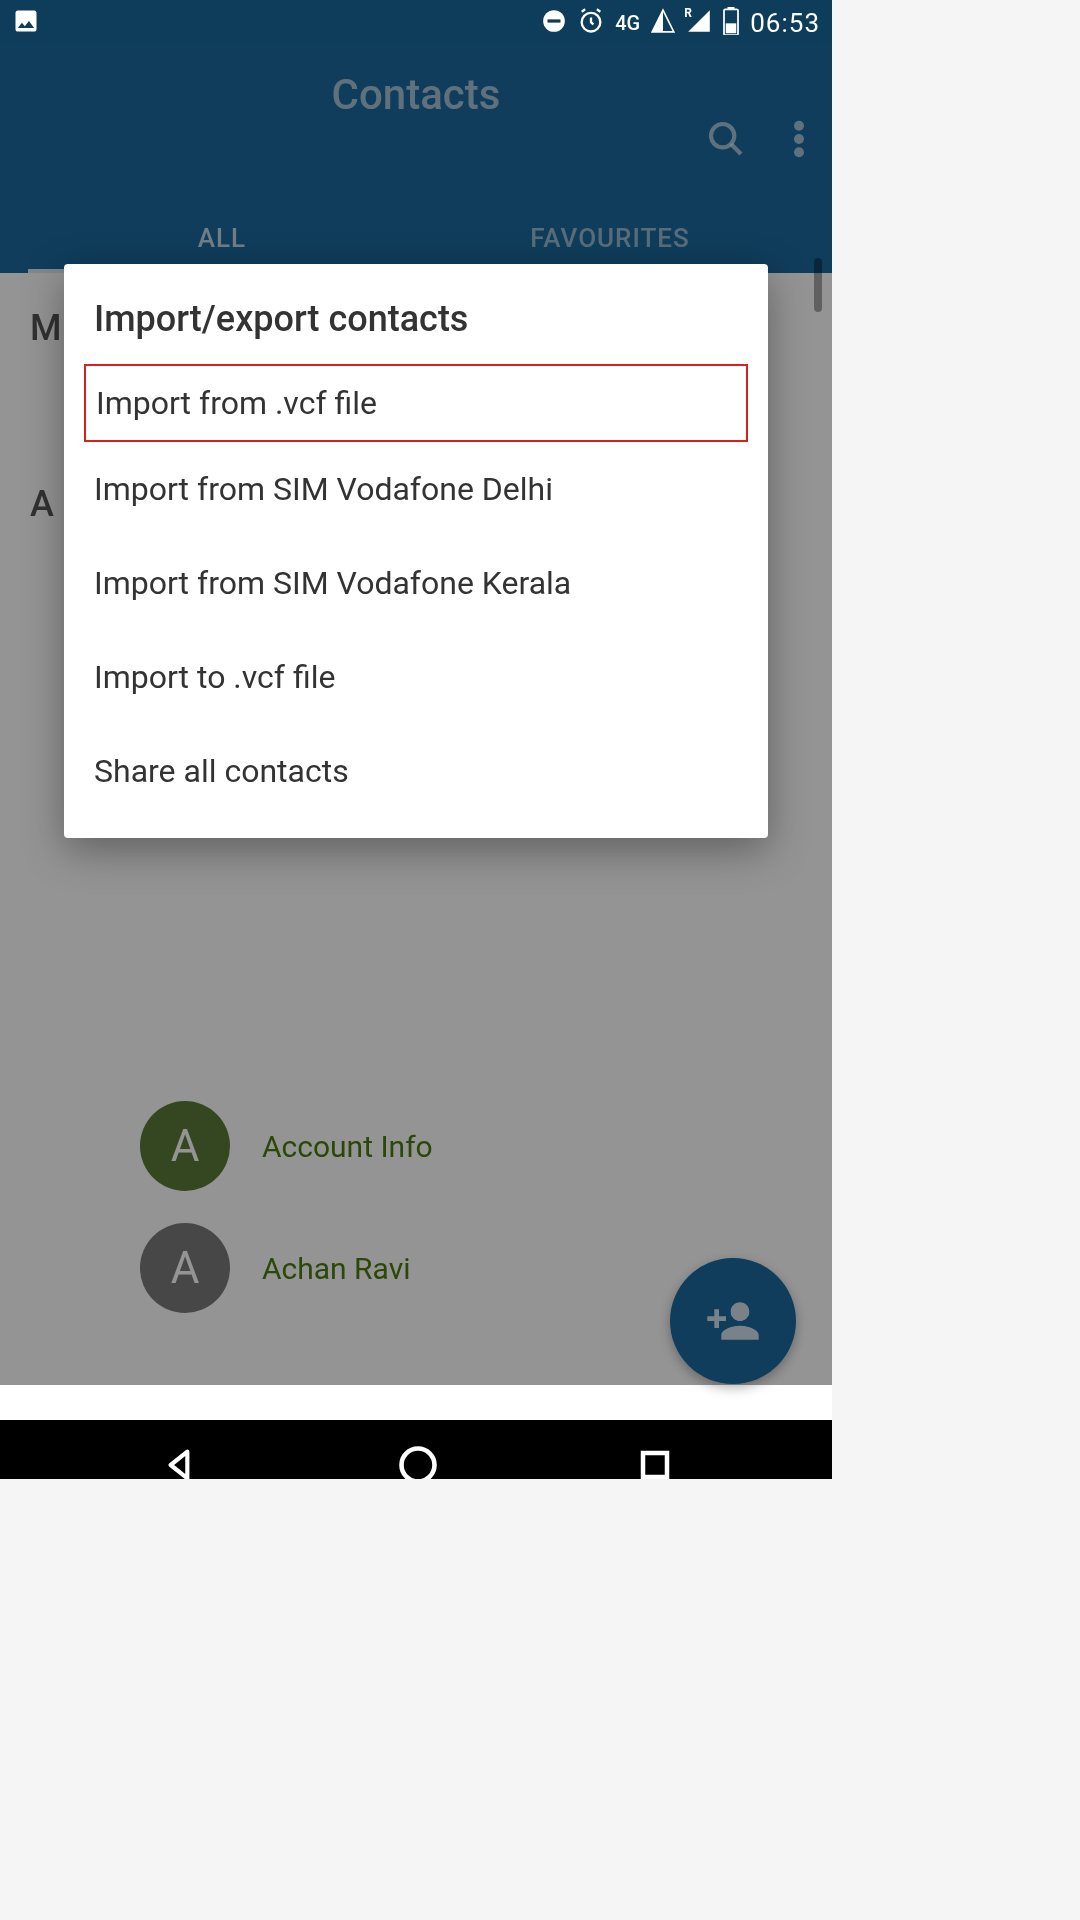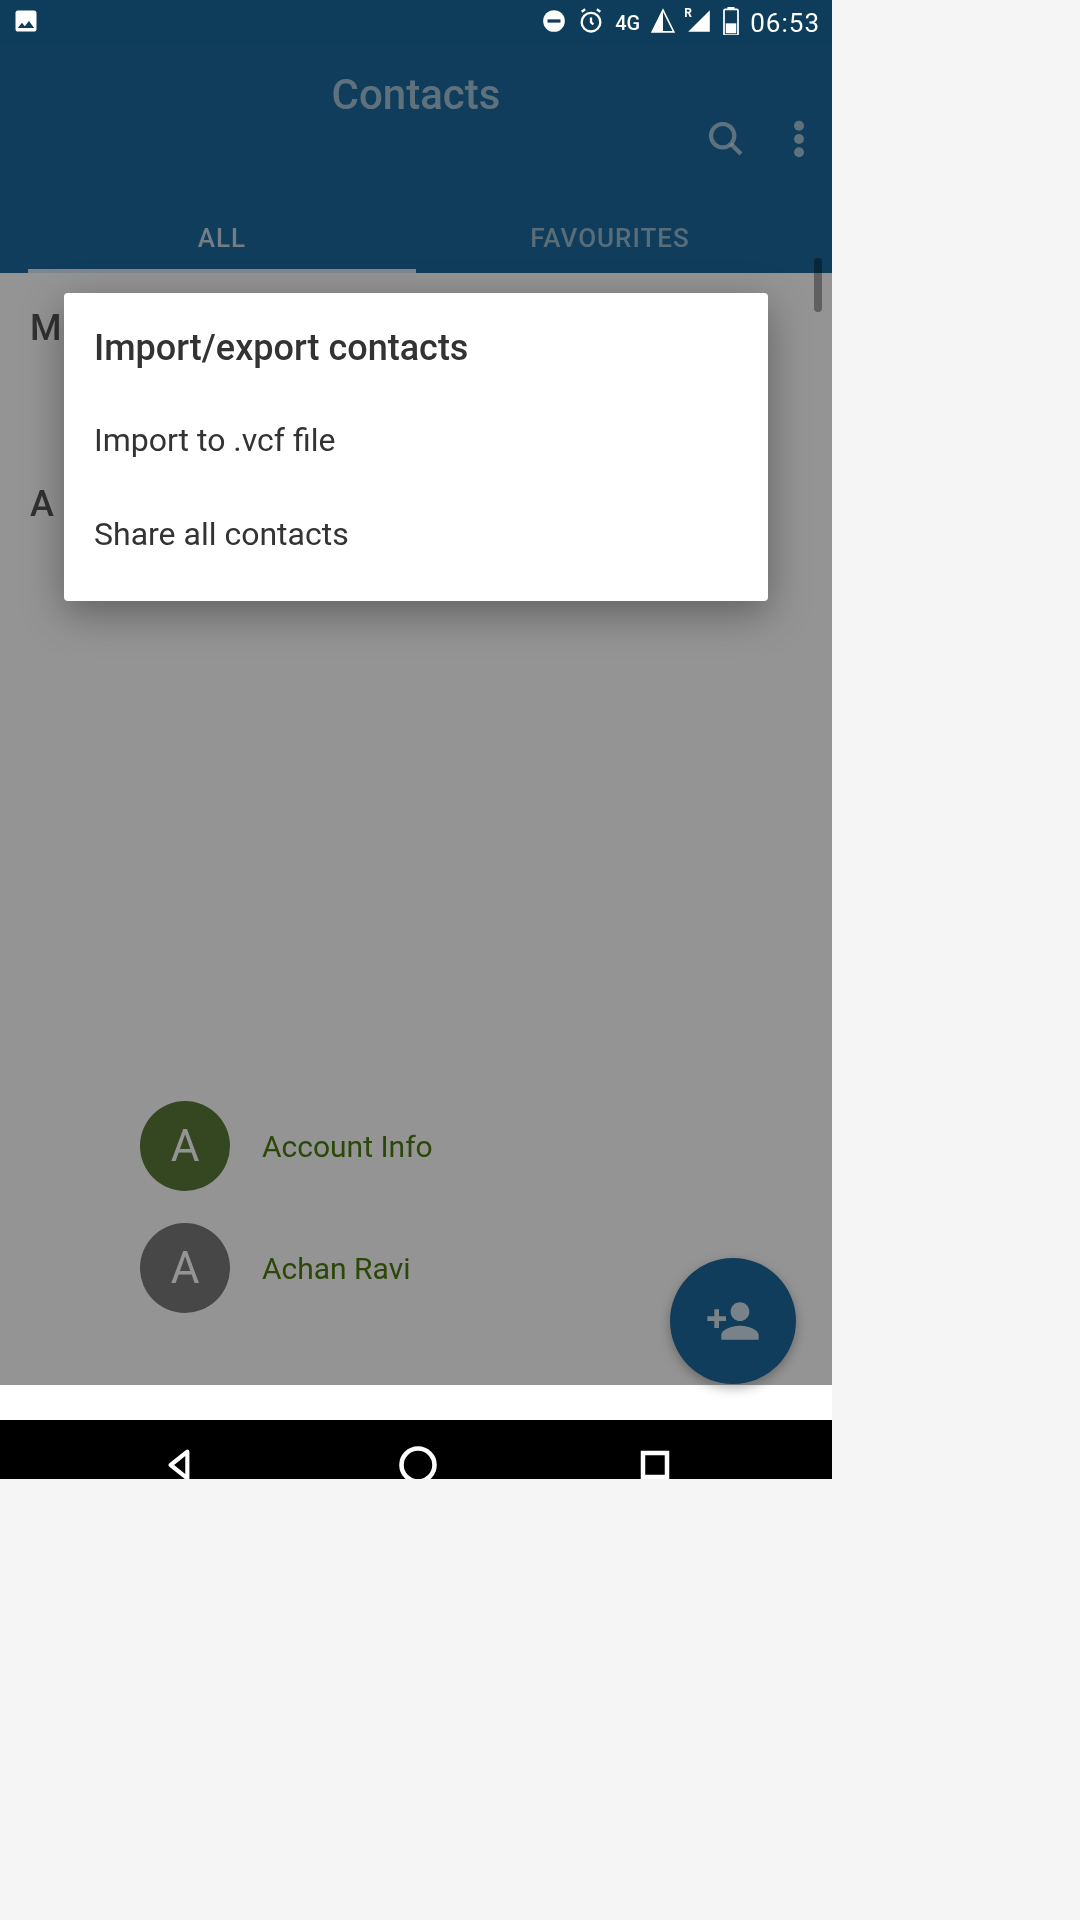--- a/index.html
+++ b/index.html
@@ -120,21 +120,21 @@
     }
     .scrim {
       position: absolute;
       top: 46px;
       left: 0; right: 0;
       bottom: 94px;
       background: rgba(0,0,0,0.42);
     }
     .dialog {
       position: absolute;
-      top: 293px;
+      top: 264px;
       left: 64px;
       right: 64px;
       background: #fff;
       border-radius: 4px;
       box-shadow: 0 12px 40px rgba(0,0,0,0.35);
       padding: 24px 0 20px;
     }
     .dialog-title {
       font-size: 36px;
       font-weight: 500;
@@ -271,15 +271,18 @@
         <rect x="4" y="4" width="16" height="16"></rect>
       </svg>
   </span>
 </div>
 
 <div class="scrim"></div>
 <div class="scrollbar-hint"></div>
 
 <div class="dialog">
   <div class="dialog-title">Import/export contacts</div>
+  <div class="dialog-item highlight-box">Import from .vcf file</div>
+  <div class="dialog-item">Import from SIM Vodafone Delhi</div>
+  <div class="dialog-item">Import from SIM Vodafone Kerala</div>
   <div class="dialog-item">Import to .vcf file</div>
   <div class="dialog-item">Share all contacts</div>
 </div>
 
 </body></html>

